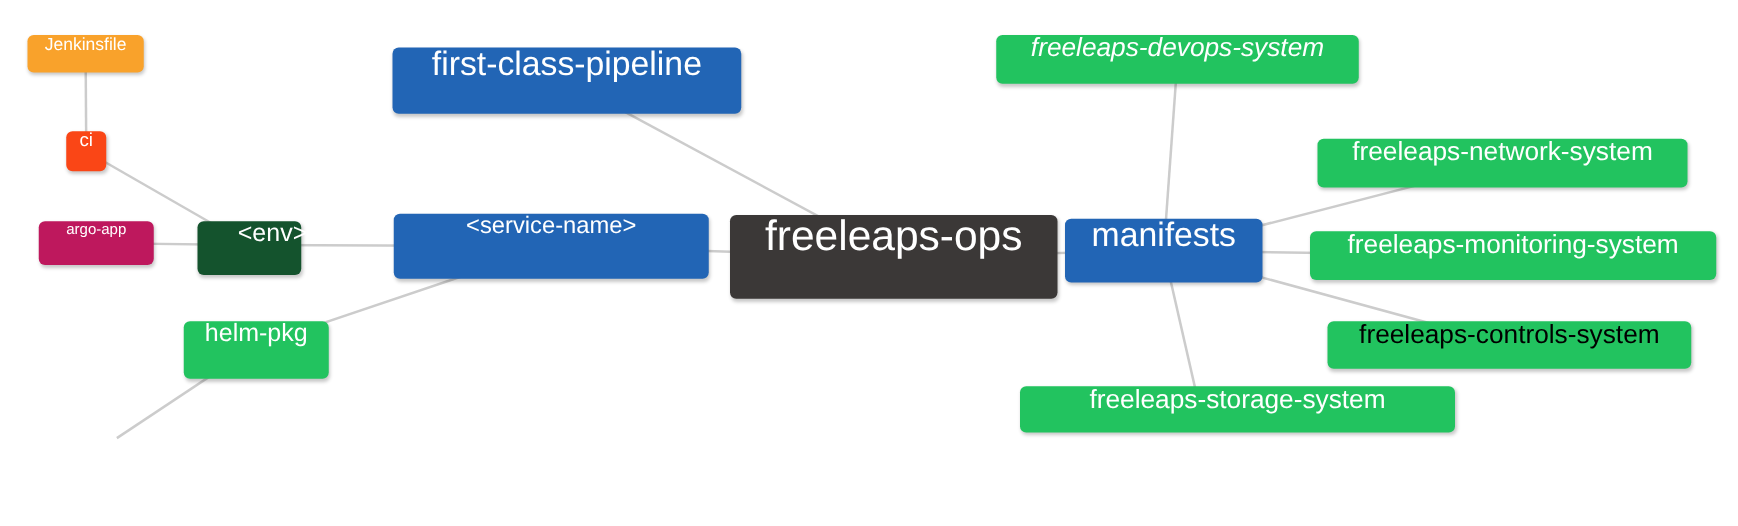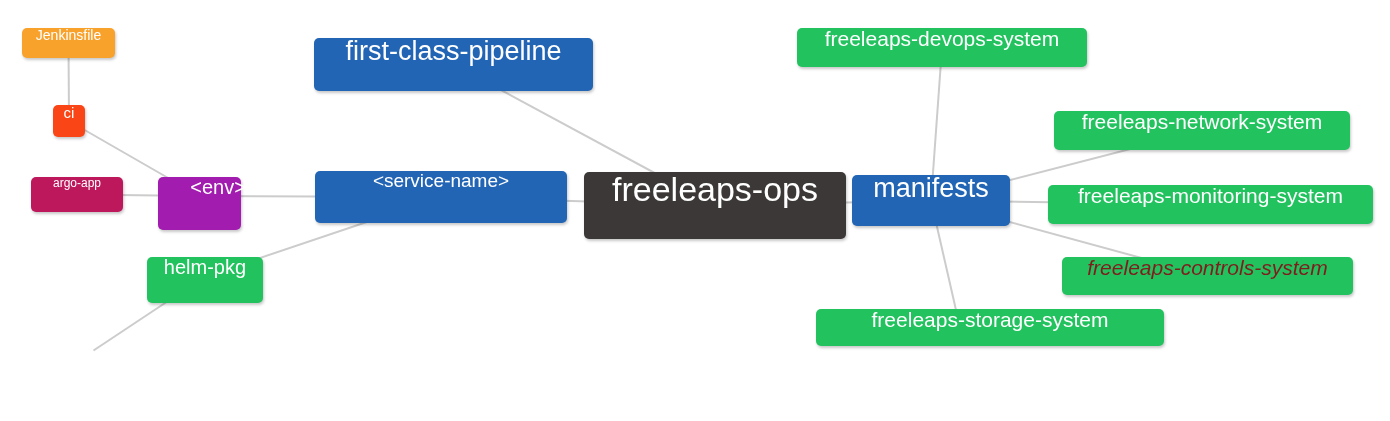--- a/index.html
+++ b/index.html
@@ -57,47 +57,47 @@
 
   <div class="node" style="left: 22px; top: 28px; width: 93px; height: 30px; font-size: 14px; background: rgb(249, 162, 43); color: rgb(255, 255, 255);">
       <span>Jenkinsfile</span>
     </div>
   <div class="node" style="left: 53px; top: 105px; width: 32px; height: 32px; font-size: 15px; background: rgb(250, 70, 22); color: rgb(255, 255, 255);">
       <span>ci</span>
     </div>
   <div class="node" style="left: 31px; top: 177px; width: 92px; height: 35px; font-size: 12px; background: #be185d; color: rgb(255, 255, 255);">
       <span>argo-app</span>
     </div>
-  <div class="node" style="left: 158px; top: 177px; width: 83px; height: 53px; font-size: 20px; background: #a21caf; color: rgb(255, 255, 255); padding-left: 37px;">
+  <div class="node" style="left: 158px; top: 177px; width: 83px; height: 43px; font-size: 20px; background: #14532d; color: rgb(255, 255, 255); padding-left: 37px;">
       <span>&lt;env&gt;</span>
     </div>
   <div class="node" style="left: 147px; top: 257px; width: 116px; height: 46px; font-size: 20px; background: rgb(34, 195, 95); color: rgb(255, 255, 255);">
       <span>helm-pkg</span>
     </div>
   <div class="node" style="left: 314px; top: 38px; width: 279px; height: 53px; font-size: 27px; background: rgb(34, 101, 181); color: rgb(255, 255, 255);">
       <span>first-class-pipeline</span>
     </div>
   <div class="node" style="left: 315px; top: 171px; width: 252px; height: 52px; font-size: 19px; background: rgb(34, 101, 181); color: rgb(255, 255, 255);">
       <span>&lt;service-name&gt;</span>
     </div>
   <div class="node" style="left: 584px; top: 172px; width: 262px; height: 67px; font-size: 34px; background: rgb(59, 56, 55); color: rgb(255, 255, 255);">
       <span>freeleaps-ops</span>
     </div>
   <div class="node" style="left: 852px; top: 175px; width: 158px; height: 51px; font-size: 27px; background: rgb(34, 101, 181); color: rgb(255, 255, 255);">
       <span>manifests</span>
     </div>
-  <div class="node" style="left: 797px; top: 28px; width: 290px; height: 39px; font-size: 21px; background: rgb(34, 195, 95); color: rgb(255, 255, 255);">
+  <div class="node" style="left: 797px; top: 28px; width: 290px; height: 39px; font-size: 21px; background: rgb(34, 195, 95); color: rgb(255, 255, 255); font-style: italic;">
       <span>freeleaps-devops-system</span>
     </div>
   <div class="node" style="left: 1054px; top: 111px; width: 296px; height: 39px; font-size: 21px; background: rgb(34, 195, 95); color: rgb(255, 255, 255);">
       <span>freeleaps-network-system</span>
     </div>
   <div class="node" style="left: 1048px; top: 185px; width: 325px; height: 39px; font-size: 21px; background: rgb(34, 195, 95); color: rgb(255, 255, 255);">
       <span>freeleaps-monitoring-system</span>
     </div>
-  <div class="node" style="left: 1062px; top: 257px; width: 291px; height: 38px; font-size: 21px; background: rgb(34, 195, 95); color: #7f1d1d; font-style: italic;">
+  <div class="node" style="left: 1062px; top: 257px; width: 291px; height: 38px; font-size: 21px; background: rgb(34, 195, 95); color: #000000;">
       <span>freeleaps-controls-system</span>
     </div>
   <div class="node" style="left: 816px; top: 309px; width: 348px; height: 37px; font-size: 21px; background: rgb(34, 195, 95); color: rgb(255, 255, 255);">
       <span>freeleaps-storage-system</span>
     </div>
 
 </div>
 
 </body></html>

